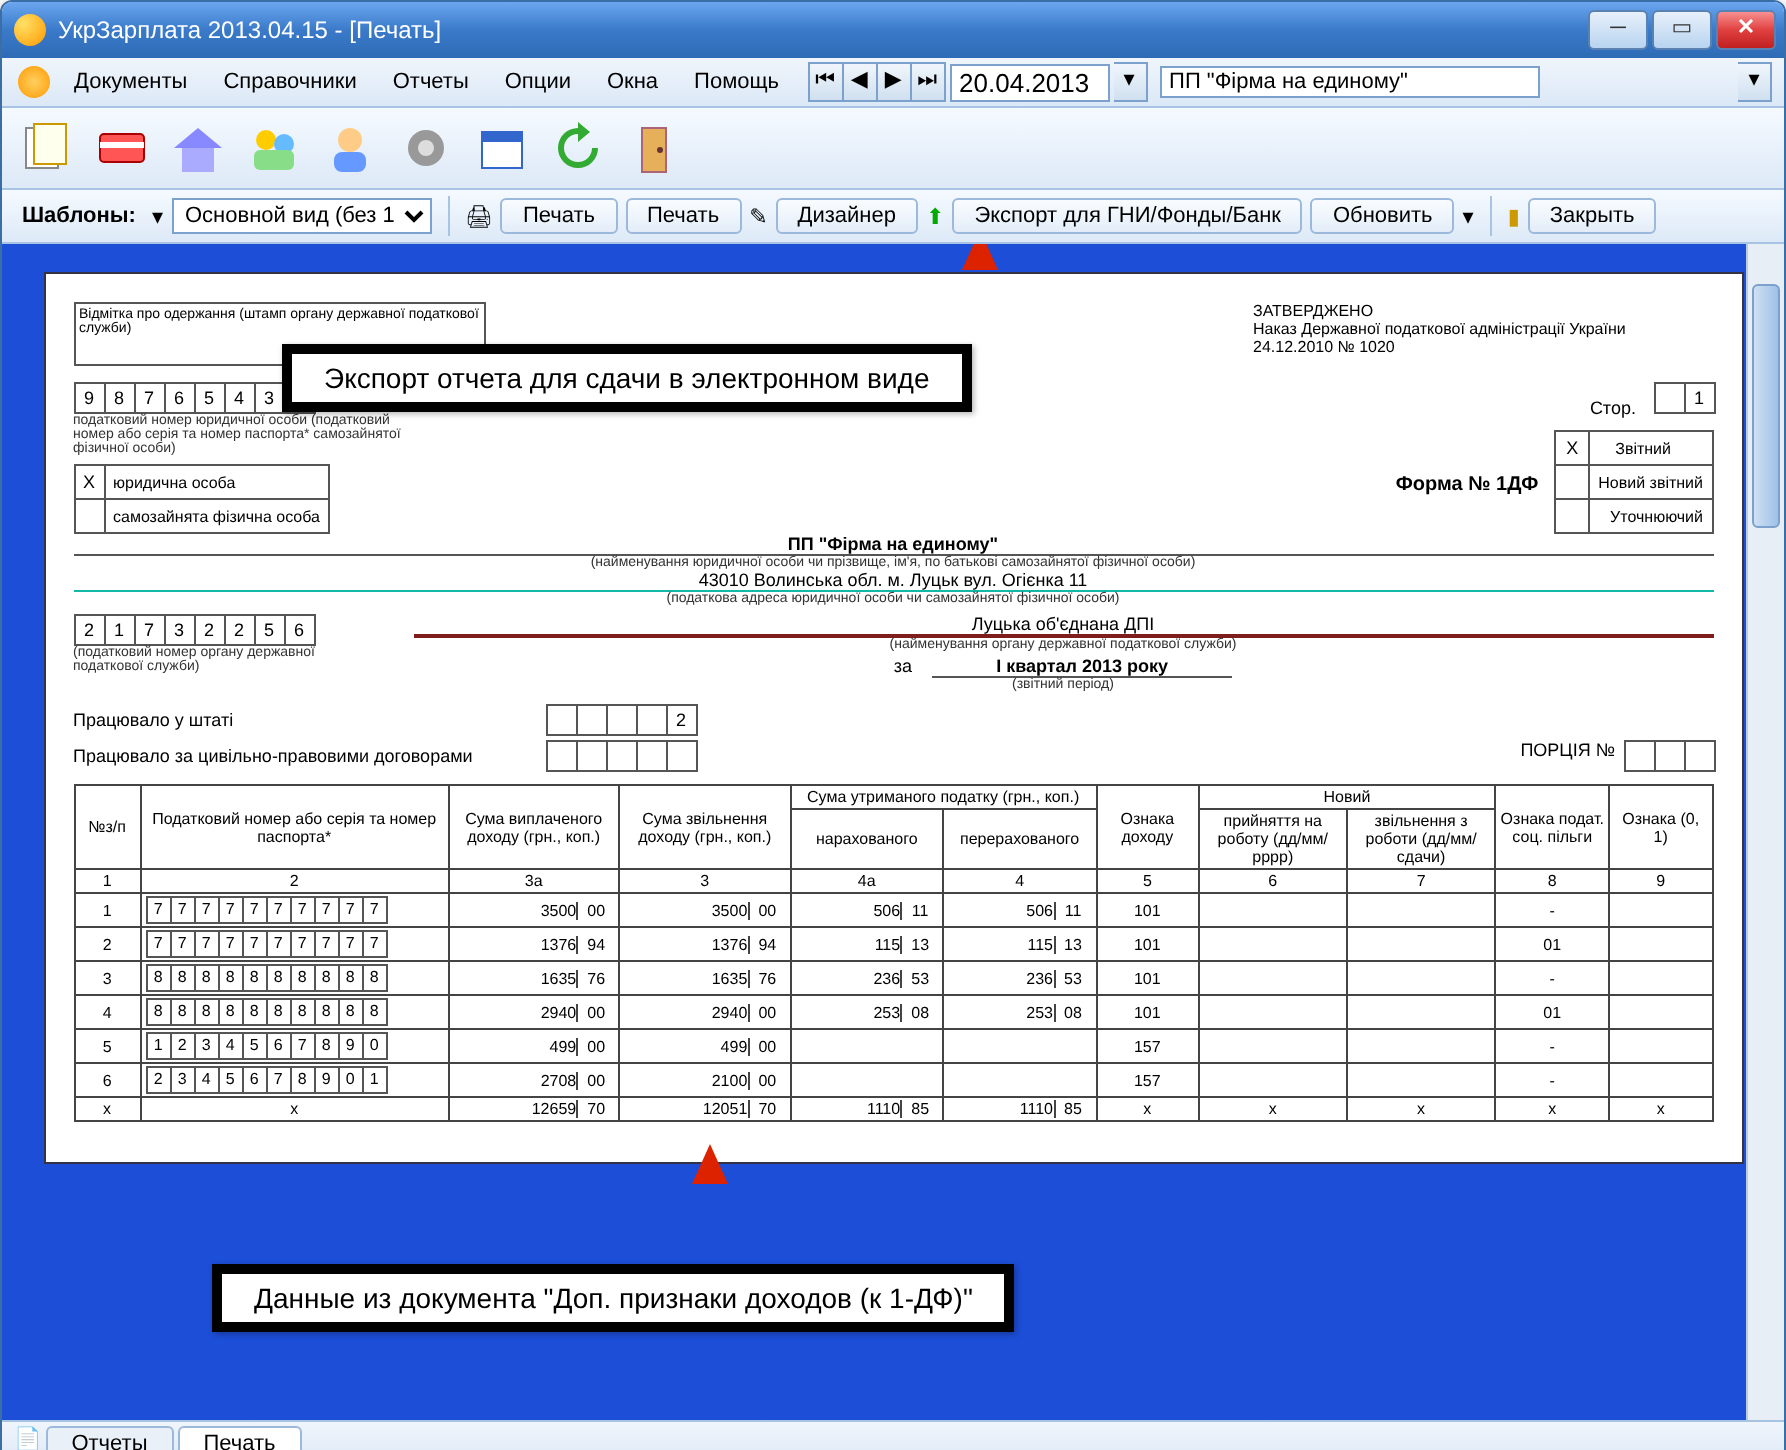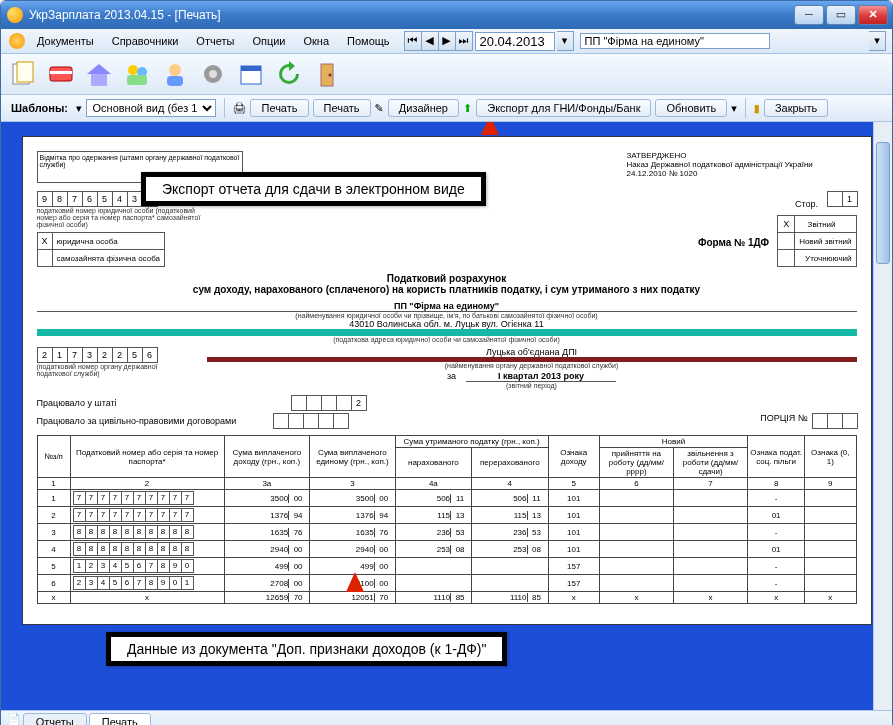--- a/index.html
+++ b/index.html
@@ -334,54 +334,50 @@
               <tr>
                     <td class="cell"></td>
                     <td style="border:1px solid #555;padding:1px 4px;font-size:8px">Уточнюючий</td>
                   </tr>
             </tbody>
               </table>
           </div>
         </div>
       </div>
 
-      <div class="title-block">
-        <div>Податковий розрахунок</div>
-        <div style="font-weight:bold">сум доходу, нарахованого (сплаченого) на користь платників податку, і сум утриманого з них податку</div>
-      </div>
       <div class="sub-line" style="border-bottom:1px solid #555;font-weight:bold">ПП "Фірма на единому"</div>
       <div class="sub-line small-note">(найменування юридичної особи чи прізвище, ім'я, по батькові самозайнятої фізичної особи)</div>
-      <div class="sub-line" style="border-bottom:7px solid #14b8a6">43010 Волинська обл. м. Луцьк вул. Огієнка 11</div>
+      <div class="sub-line" style="border-bottom:1px solid #14b8a6">43010 Волинська обл. м. Луцьк вул. Огієнка 11</div>
       <div class="sub-line small-note">(податкова адреса юридичної особи чи самозайнятої фізичної особи)</div>
 
       <div style="display:flex;gap:30px;align-items:flex-start;margin-top:4px">
         <div>
           <div class="cellbox" id="authcode">
               <span class="cell">2</span>
               <span class="cell">1</span>
               <span class="cell">7</span>
               <span class="cell">3</span>
               <span class="cell">2</span>
               <span class="cell">2</span>
               <span class="cell">5</span>
               <span class="cell">6</span>
             </div>
           <div class="small-note" style="width:140px">(податковий номер органу державної податкової служби)</div>
         </div>
         <div style="flex:1;text-align:center">
-          <div style="border-bottom:5px solid #7f1d1d">Луцька об'єднана ДПІ</div>
+          <div style="border-bottom:2px solid #7f1d1d">Луцька об'єднана ДПІ</div>
           <div class="small-note">(найменування органу державної податкової служби)</div>
           <div style="margin-top:2px"><span>за</span> &nbsp;&nbsp; <span style="border-bottom:1px solid #555;display:inline-block;min-width:150px;font-weight:bold">I квартал 2013 року</span></div>
           <div class="small-note">(звітний період)</div>
         </div>
       </div>
 
       <div style="display:flex;justify-content:space-between;margin-top:6px;align-items:flex-end">
         <div>
-          <div style="display:flex;align-items:center;gap:24px">
+          <div style="display:flex;align-items:center;gap:6px">
             <span style="width:230px;display:inline-block">Працювало у штаті</span>
             <span class="cellbox">
                 <span class="cell"></span>
                 <span class="cell"></span>
                 <span class="cell"></span>
                 <span class="cell"></span>
                 <span class="cell">2</span>
               </span>
           </div>
           <div style="display:flex;align-items:center;gap:6px;margin-top:2px">
@@ -404,21 +400,21 @@
             </span>
         </div>
       </div>
 
       <table class="data">
         <tbody>
             <tr>
           <th rowspan="2" style="width:24px">№з/п</th>
           <th rowspan="2" style="width:130px">Податковий номер або серія та номер паспорта*</th>
           <th rowspan="2" style="width:70px">Сума виплаченого доходу (грн., коп.)</th>
-          <th rowspan="2" style="width:70px">Сума виплаченого единому (грн., коп.)</th>
+          <th rowspan="2" style="width:70px">Сума звільнення доходу (грн., коп.)</th>
           <th colspan="2">Сума утриманого податку (грн., коп.)</th>
           <th rowspan="2" style="width:40px">Ознака доходу</th>
           <th colspan="2">Новий</th>
           <th rowspan="2" style="width:45px">Ознака подат. соц. пільги</th>
           <th rowspan="2" style="width:40px">Ознака (0, 1)</th>
         </tr>
         <tr>
           <th style="width:62px">нарахованого</th>
           <th style="width:62px">перерахованого</th>
           <th style="width:60px">прийняття на роботу (дд/мм/рррр)</th>

